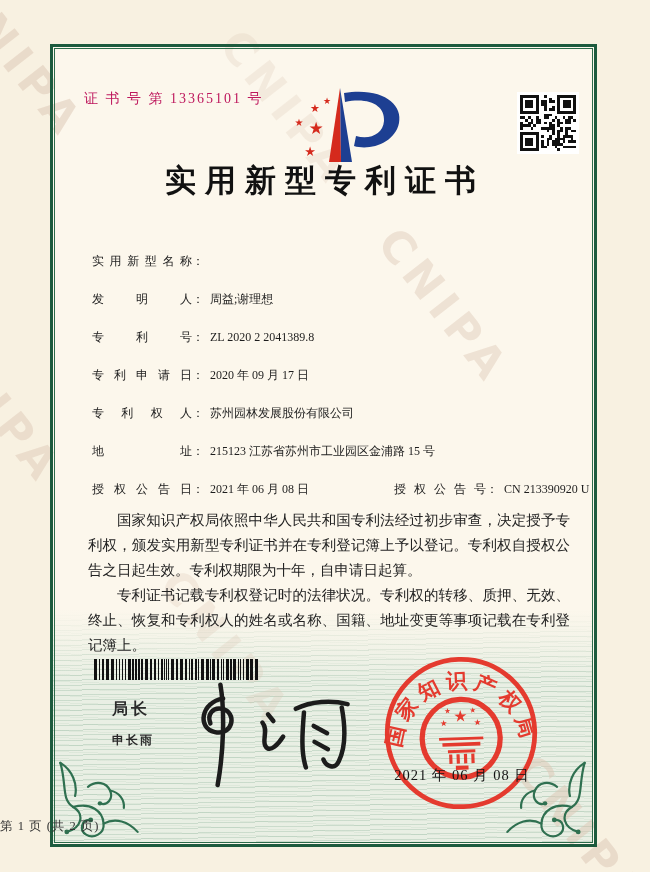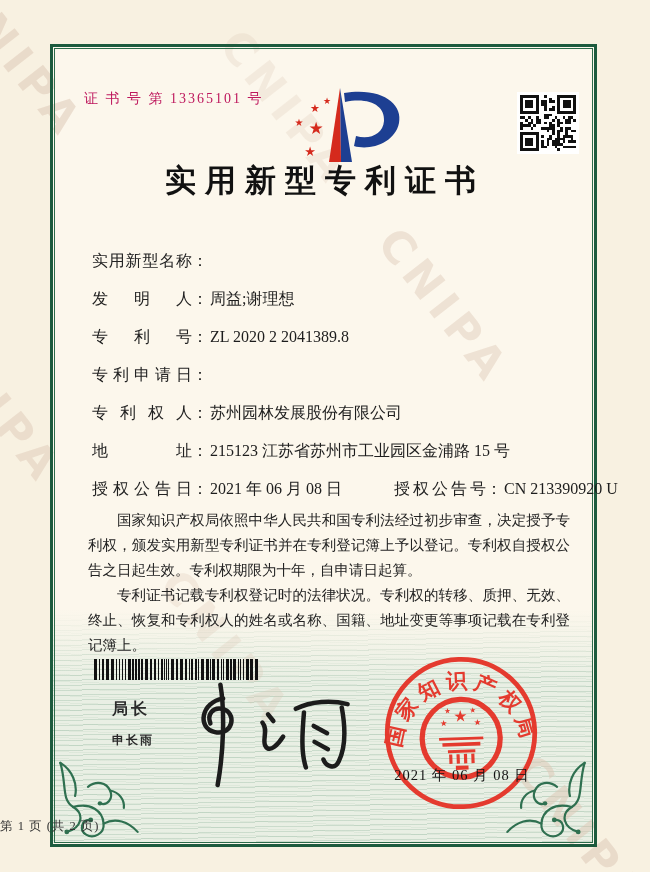--- a/index.html
+++ b/index.html
@@ -42,21 +42,21 @@
   .flourish-br{left:500px; top:750px; transform:scaleX(-1);}
   
   .cert-no{position:absolute; left:84px; top:90px; z-index:5; font-size:14px; letter-spacing:2px; color:#be185d;}
   .logo{position:absolute; left:272px; top:82px; width:140px; height:86px; z-index:5;}
   .qr{position:absolute; left:517px; top:92px; width:56px; height:56px; z-index:5; background:#fff; padding:3px;}
   .title{
     position:absolute; left:0; top:160px; width:650px; z-index:5; text-align:center;
     font-size:31px; font-weight:bold; letter-spacing:9px; color:#111;
   }
   
-  .fields{position:absolute; left:92px; top:250px; width:476px; z-index:5; font-size:16px;}
+  .fields{position:absolute; left:92px; top:250px; width:476px; z-index:5; font-size:12px;}
   .f-row{display:flex; margin-bottom:16px; line-height:22px;}
   .f-group{display:flex;}
   .f-group.first{width:302px; flex:none;}
   .f-label{display:inline-block; width:100px; text-align:justify; text-align-last:justify; flex:none; color:#222;}
   .f-label.narrow{width:92px;}
   .f-colon{display:inline-block; width:18px; flex:none;}
   .f-value{white-space:nowrap; color:#1d1d1d;}
   
   .paragraphs{position:absolute; left:88px; top:508px; width:482px; z-index:5; font-size:14.5px; line-height:25px; text-align:justify; color:#222;}
   .paragraphs p{margin:0; text-indent:2em;}
@@ -287,20 +287,21 @@
         <span class="f-group">
           <span class="f-label">专利号</span>
           <span class="f-colon">：</span>
           <span class="f-value">ZL 2020 2 2041389.8</span>
         </span>
       </div>
       <div class="f-row">
         <span class="f-group">
           <span class="f-label">专利申请日</span>
           <span class="f-colon">：</span>
+          <span class="f-value">2020 年 09 月 17 日</span>
         </span>
       </div>
       <div class="f-row">
         <span class="f-group">
           <span class="f-label">专利权人</span>
           <span class="f-colon">：</span>
           <span class="f-value">苏州园林发展股份有限公司</span>
         </span>
       </div>
       <div class="f-row">

